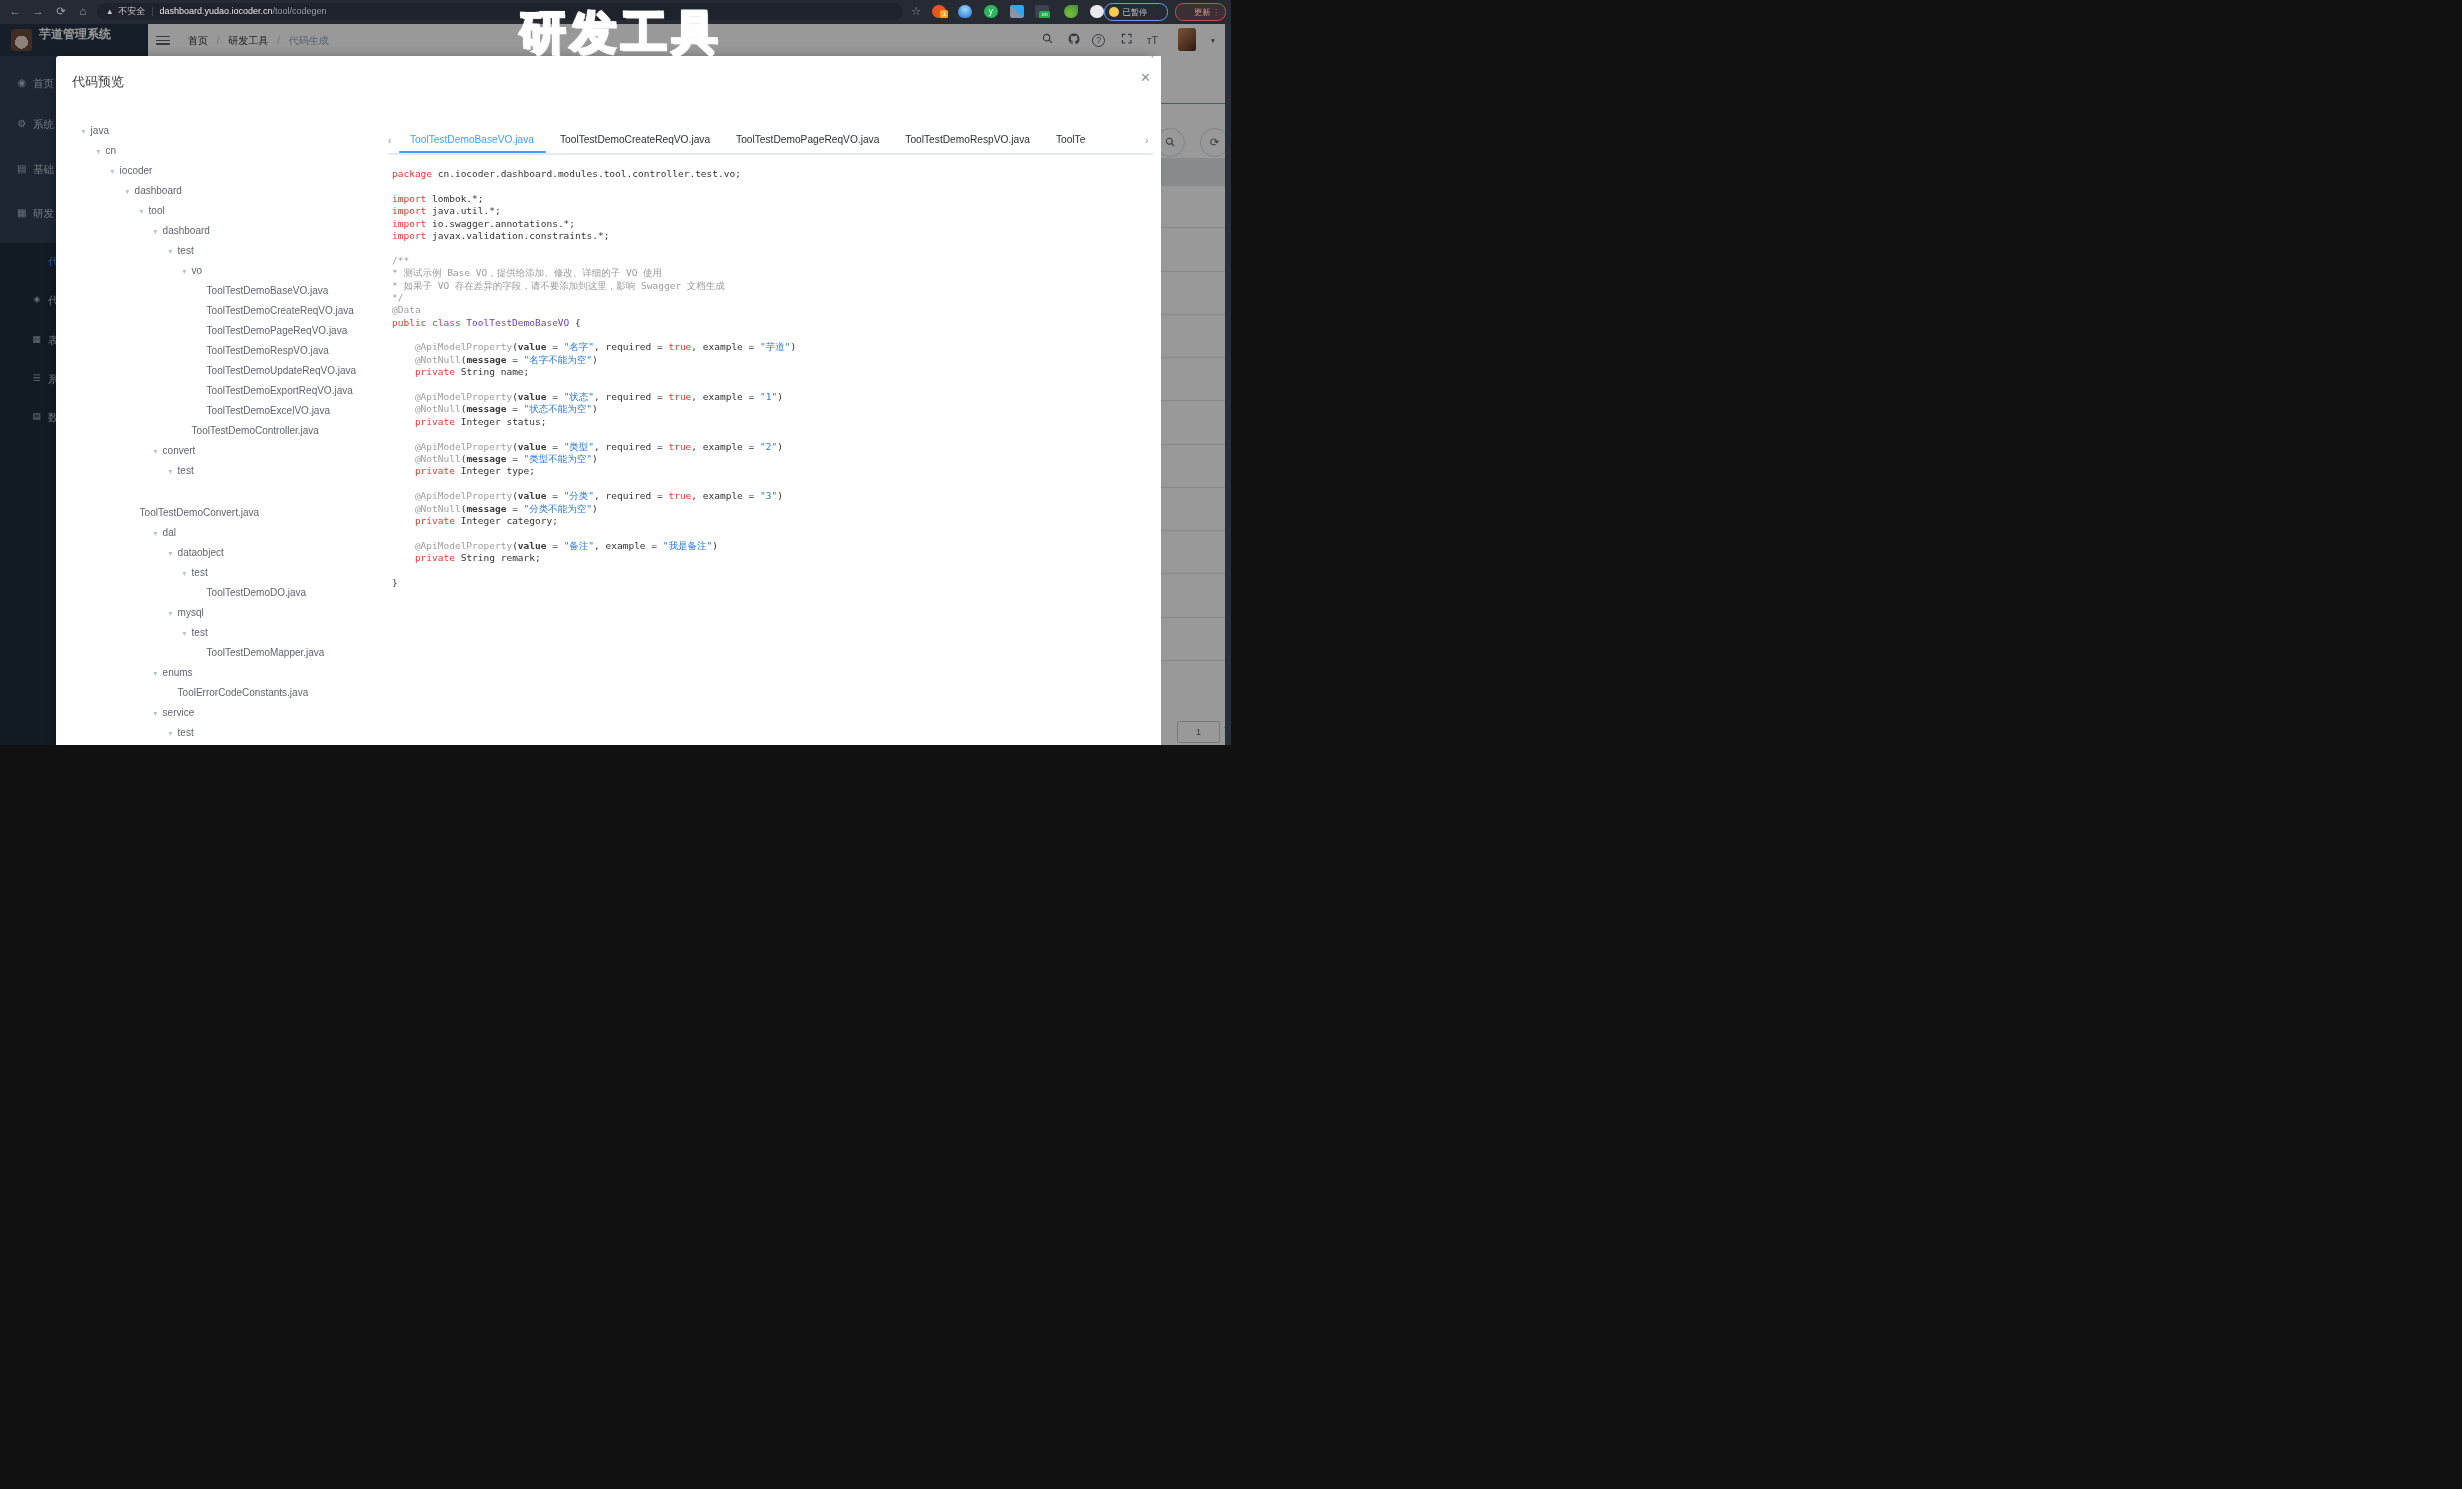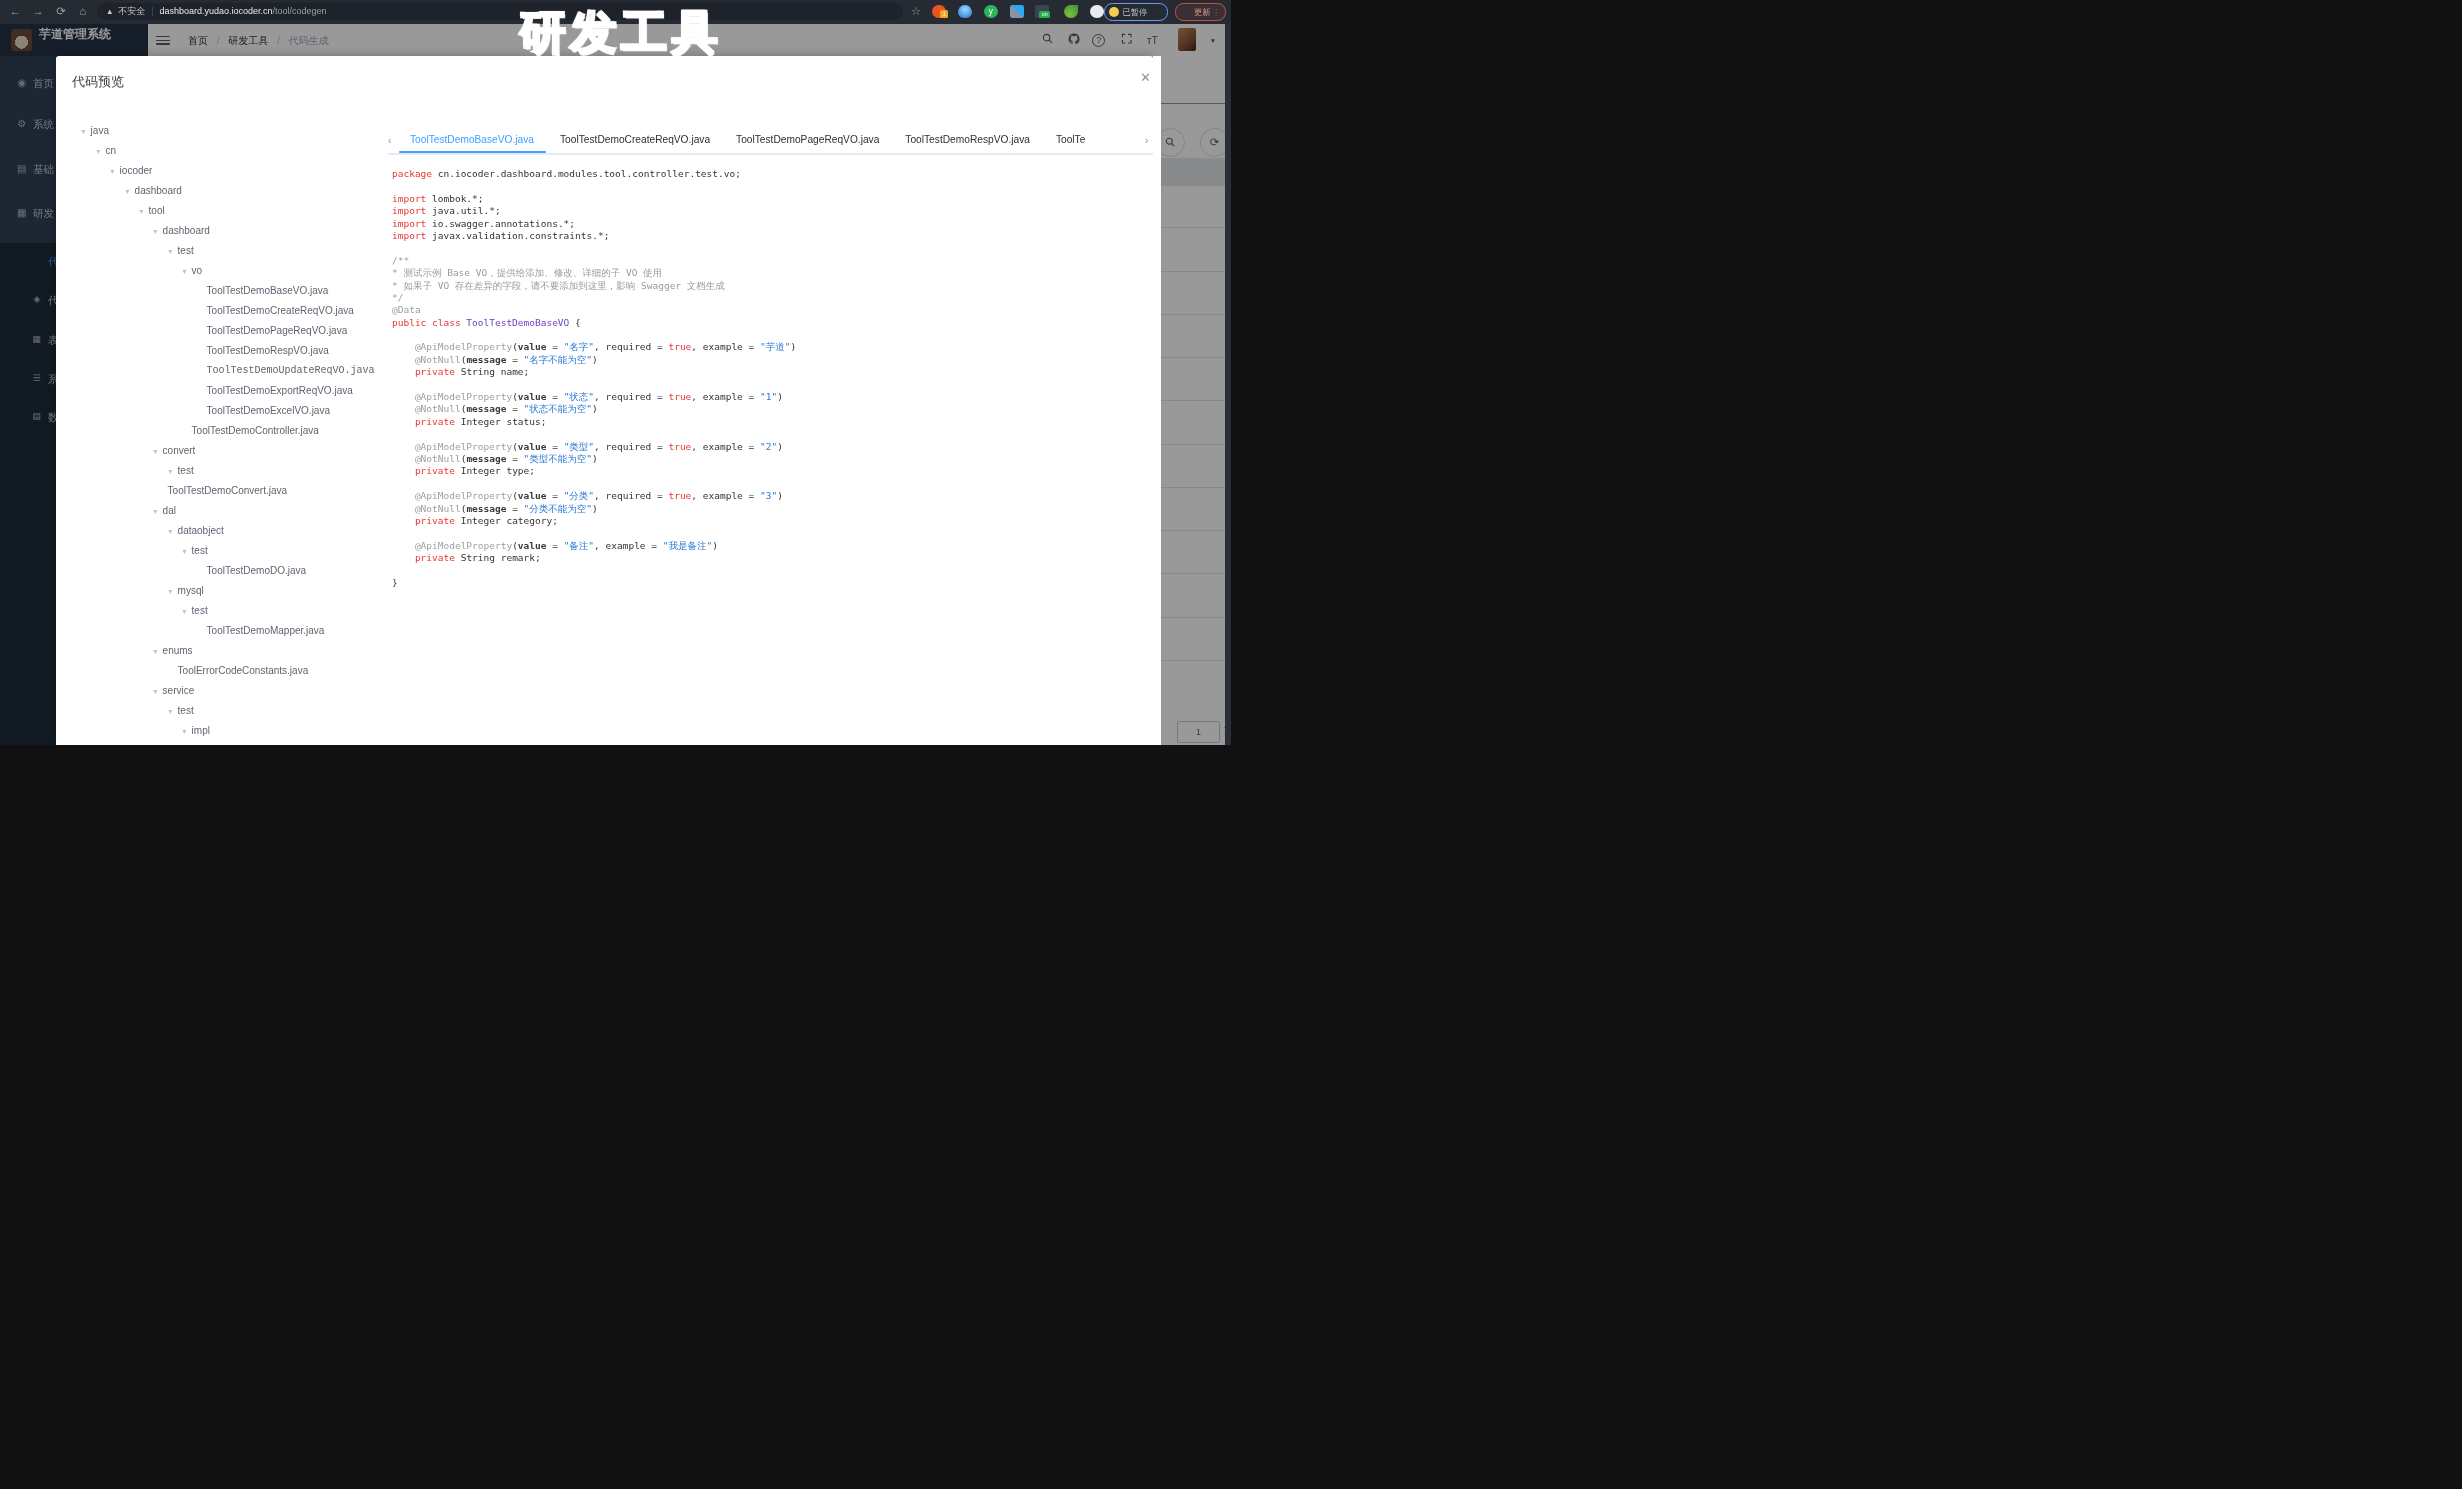--- a/index.html
+++ b/index.html
@@ -249,27 +249,27 @@
         <div class="tree-row" style="padding-left: 53px;"><span class="caret">▼</span><span>iocoder</span></div>
         <div class="tree-row" style="padding-left: 68px;"><span class="caret">▼</span><span>dashboard</span></div>
         <div class="tree-row" style="padding-left: 82px;"><span class="caret">▼</span><span>tool</span></div>
         <div class="tree-row" style="padding-left: 96px;"><span class="caret">▼</span><span>dashboard</span></div>
         <div class="tree-row" style="padding-left: 111px;"><span class="caret">▼</span><span>test</span></div>
         <div class="tree-row" style="padding-left: 125px;"><span class="caret">▼</span><span>vo</span></div>
         <div class="tree-row" style="padding-left: 140px;"><span class="nocaret"></span><span>ToolTestDemoBaseVO.java</span></div>
         <div class="tree-row" style="padding-left: 140px;"><span class="nocaret"></span><span>ToolTestDemoCreateReqVO.java</span></div>
         <div class="tree-row" style="padding-left: 140px;"><span class="nocaret"></span><span>ToolTestDemoPageReqVO.java</span></div>
         <div class="tree-row" style="padding-left: 140px;"><span class="nocaret"></span><span>ToolTestDemoRespVO.java</span></div>
-        <div class="tree-row" style="padding-left: 140px; font-family: Liberation Mono, monospace;"><span class="nocaret"></span><span>ToolTestDemoUpdateReqVO.java</span></div>
+        <div class="tree-row" style="padding-left: 140px;"><span class="nocaret"></span><span>ToolTestDemoUpdateReqVO.java</span></div>
         <div class="tree-row" style="padding-left: 140px;"><span class="nocaret"></span><span>ToolTestDemoExportReqVO.java</span></div>
         <div class="tree-row" style="padding-left: 140px;"><span class="nocaret"></span><span>ToolTestDemoExcelVO.java</span></div>
         <div class="tree-row" style="padding-left: 125px;"><span class="nocaret"></span><span>ToolTestDemoController.java</span></div>
         <div class="tree-row" style="padding-left: 96px;"><span class="caret">▼</span><span>convert</span></div>
         <div class="tree-row" style="padding-left: 111px;"><span class="caret">▼</span><span>test</span></div>
-        <div class="tree-row" style="padding-left: 101px;"><span class="nocaret"></span><span>ToolTestDemoConvert.java</span></div>
+        <div class="tree-row" style="padding-left: 73px; margin-top: 22px;"><span class="nocaret"></span><span>ToolTestDemoConvert.java</span></div>
         <div class="tree-row" style="padding-left: 96px;"><span class="caret">▼</span><span>dal</span></div>
         <div class="tree-row" style="padding-left: 111px;"><span class="caret">▼</span><span>dataobject</span></div>
         <div class="tree-row" style="padding-left: 125px;"><span class="caret">▼</span><span>test</span></div>
         <div class="tree-row" style="padding-left: 140px;"><span class="nocaret"></span><span>ToolTestDemoDO.java</span></div>
         <div class="tree-row" style="padding-left: 111px;"><span class="caret">▼</span><span>mysql</span></div>
         <div class="tree-row" style="padding-left: 125px;"><span class="caret">▼</span><span>test</span></div>
         <div class="tree-row" style="padding-left: 140px;"><span class="nocaret"></span><span>ToolTestDemoMapper.java</span></div>
         <div class="tree-row" style="padding-left: 96px;"><span class="caret">▼</span><span>enums</span></div>
         <div class="tree-row" style="padding-left: 111px;"><span class="nocaret"></span><span>ToolErrorCodeConstants.java</span></div>
         <div class="tree-row" style="padding-left: 96px;"><span class="caret">▼</span><span>service</span></div>

